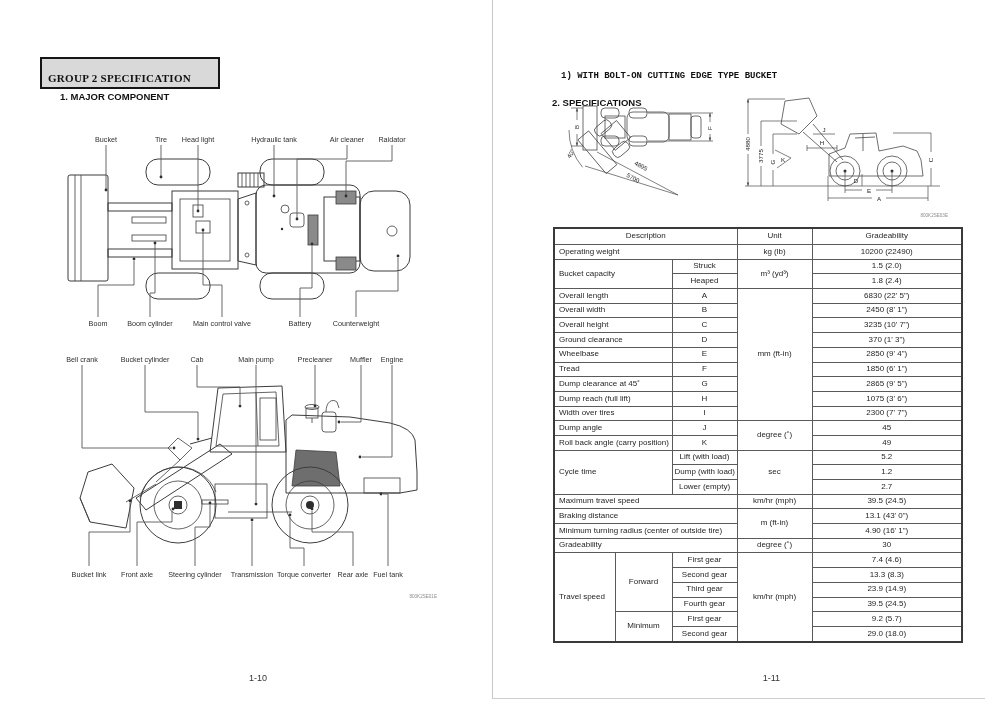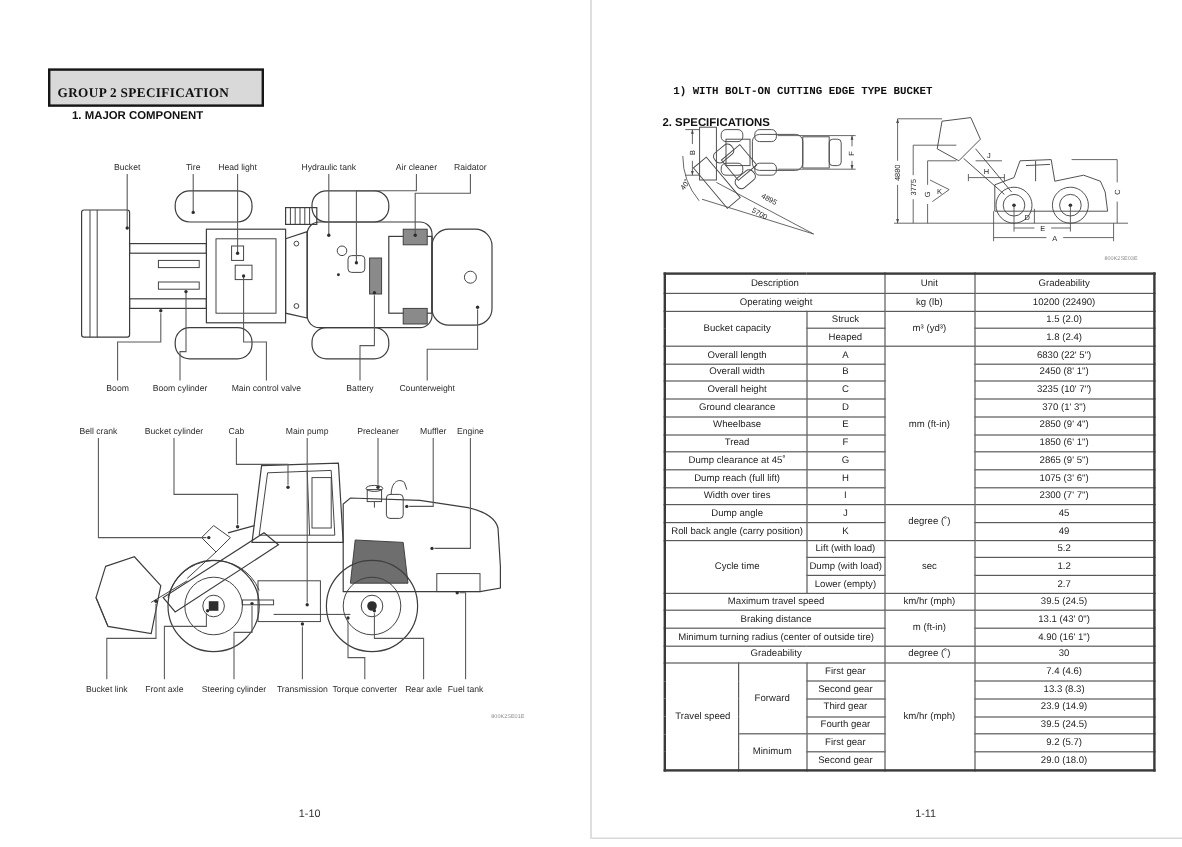--- a/index.html
+++ b/index.html
@@ -40,21 +40,21 @@
 
   
   .spec-table{left:553px;top:227px;}
   table{border-collapse:collapse;table-layout:fixed;width:408px;border:2px solid #3a3a3a;}
   td{
     border:1px solid #5a5a5a;font-size:8px;color:#1f1f1f;text-align:center;
     padding:0 2px;height:13.7px;line-height:1.05;white-space:nowrap;overflow:hidden;
   }
   tr.head td{height:15px;}
   tr.group td{border-top:1.6px solid #3a3a3a;margin-left:44px;}
-  td.al{text-align:center;padding-left:4px;}
+  td.al{text-align:left;padding-left:4px;}
 </style>
 </head>
 <body>
 
 <div class="abs page-divider"></div>
 <div class="abs page-edge"></div>
 
 <div class="abs group-header">GROUP 2 SPECIFICATION</div>
 
 <div class="abs sec-title" style="left:60px;top:91px;">1. MAJOR COMPONENT</div>

